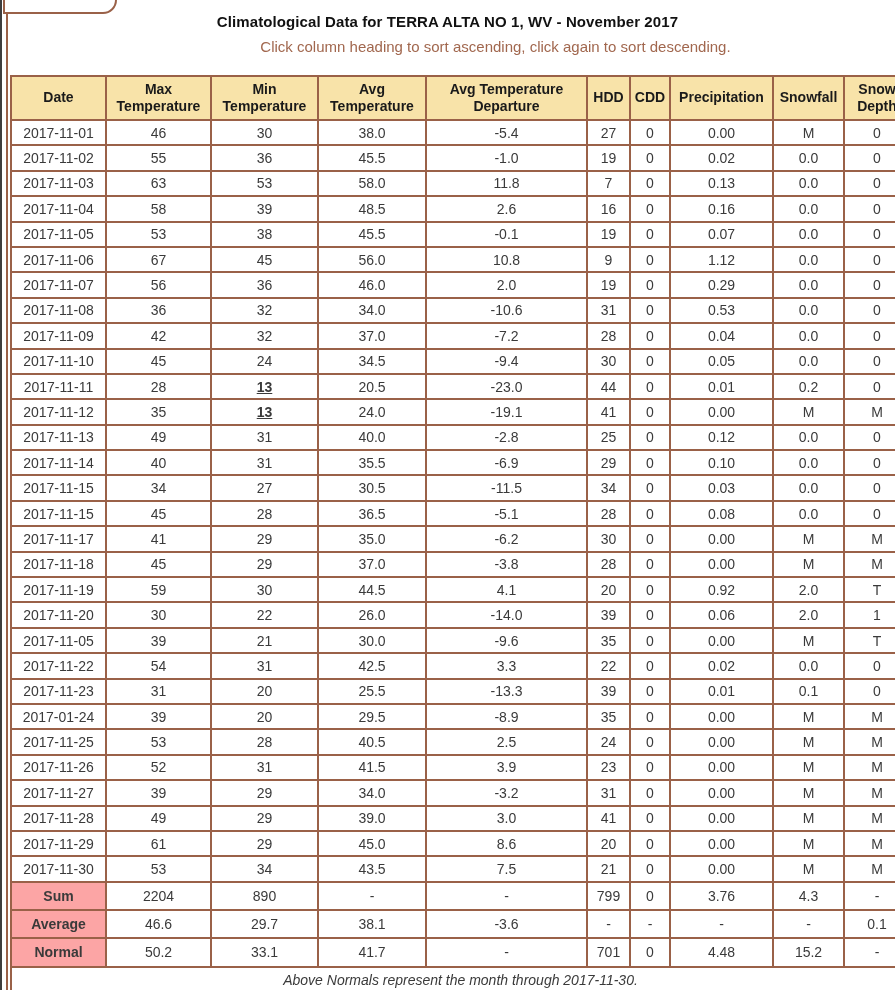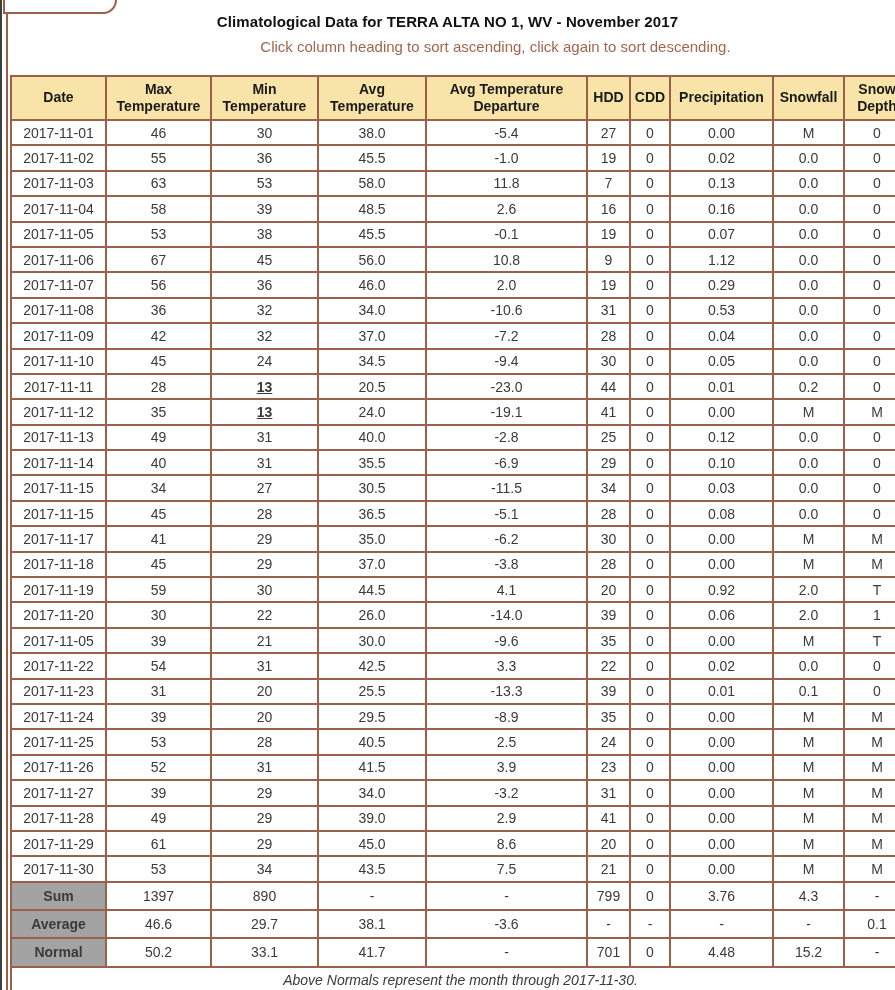--- a/index.html
+++ b/index.html
@@ -33,21 +33,21 @@
   }
   .climate thead th {
     background:#f8e3a9; color:#1a1a1a; font-weight:bold;
     height:42px; line-height:1.25;
   }
   .climate tbody.days td { height:23.4px; }
   .hl-red   { color:#e03a2f; font-weight:normal; }
   .hl-blue  { color:#2b2bd5; font-weight:bold;text-decoration:underline; }
   .hl-green { color:#2e8b2e; font-weight:normal; }
   .summary-row td { height:26.3px; }
-  .label-cell { background:#a3a3a3; font-weight:bold; color:#1a1a1a; }
+  .label-cell { background:#fca5a5; font-weight:bold; color:#1a1a1a; }
   .footer-cell {
     font-style:italic; color:#222222; height:24px; font-size:14.5px;
     background:#ffffff;
   }
 </style>
 </head>
 <body>
 
 <div class="page-left-edge"></div>
 <div class="panel-left-border"></div>
@@ -354,21 +354,21 @@
     <td>20</td>
     <td>25.5</td>
     <td>-13.3</td>
     <td>39</td>
     <td>0</td>
     <td>0.01</td>
     <td>0.1</td>
     <td>0</td>
   </tr>
       <tr>
-    <td>2017-11-24</td>
+    <td>2017-01-24</td>
     <td>39</td>
     <td>20</td>
     <td>29.5</td>
     <td>-8.9</td>
     <td>35</td>
     <td>0</td>
     <td>0.00</td>
     <td>M</td>
     <td>M</td>
   </tr>
@@ -406,21 +406,21 @@
     <td>0</td>
     <td>0.00</td>
     <td>M</td>
     <td>M</td>
   </tr>
       <tr>
     <td>2017-11-28</td>
     <td>49</td>
     <td>29</td>
     <td>39.0</td>
-    <td>2.9</td>
+    <td>3.0</td>
     <td>41</td>
     <td>0</td>
     <td>0.00</td>
     <td>M</td>
     <td>M</td>
   </tr>
       <tr>
     <td>2017-11-29</td>
     <td>61</td>
     <td>29</td>
@@ -441,21 +441,21 @@
     <td>21</td>
     <td>0</td>
     <td>0.00</td>
     <td>M</td>
     <td>M</td>
   </tr>
     </tbody>
   <tbody id="summary-body">
       <tr class="summary-row">
         <td class="label-cell">Sum</td>
-        <td>1397</td>
+        <td>2204</td>
         <td>890</td>
         <td>-</td>
         <td>-</td>
         <td>799</td>
         <td>0</td>
         <td>3.76</td>
         <td>4.3</td>
         <td>-</td>
       </tr>
       <tr class="summary-row">

